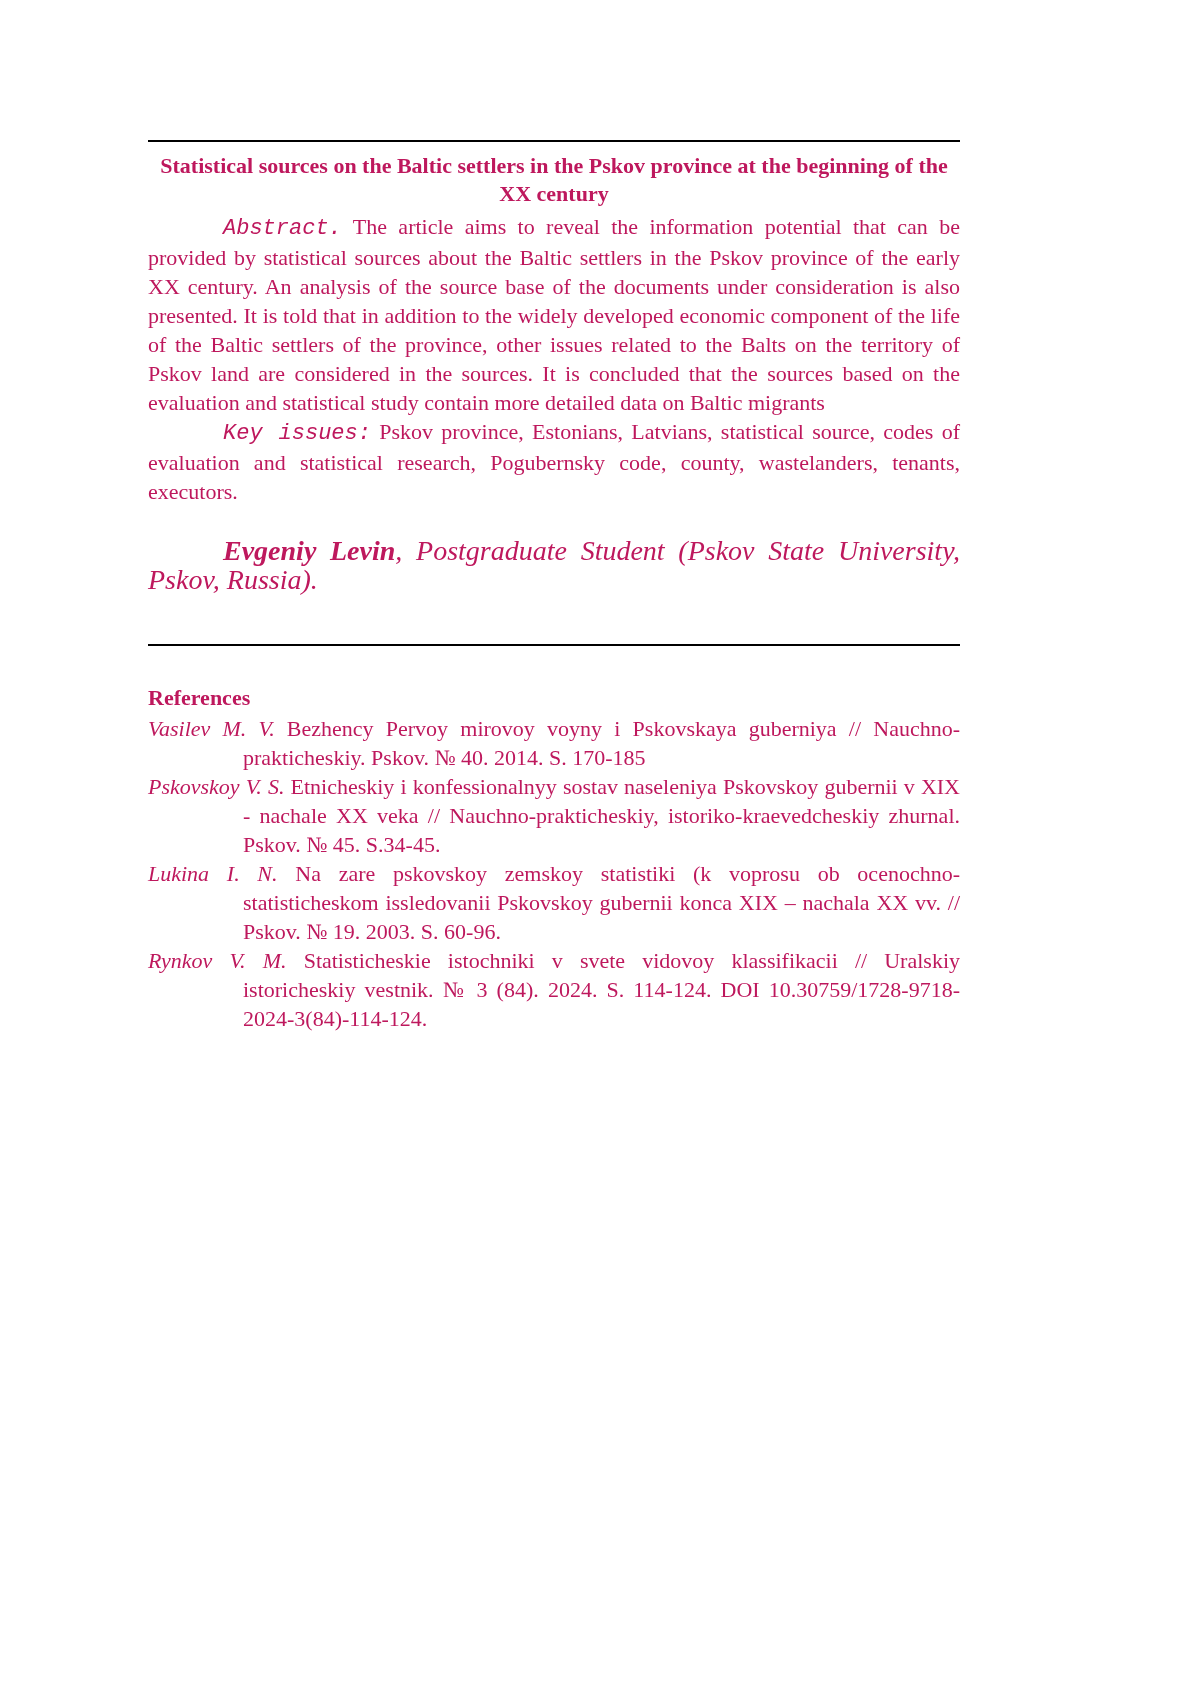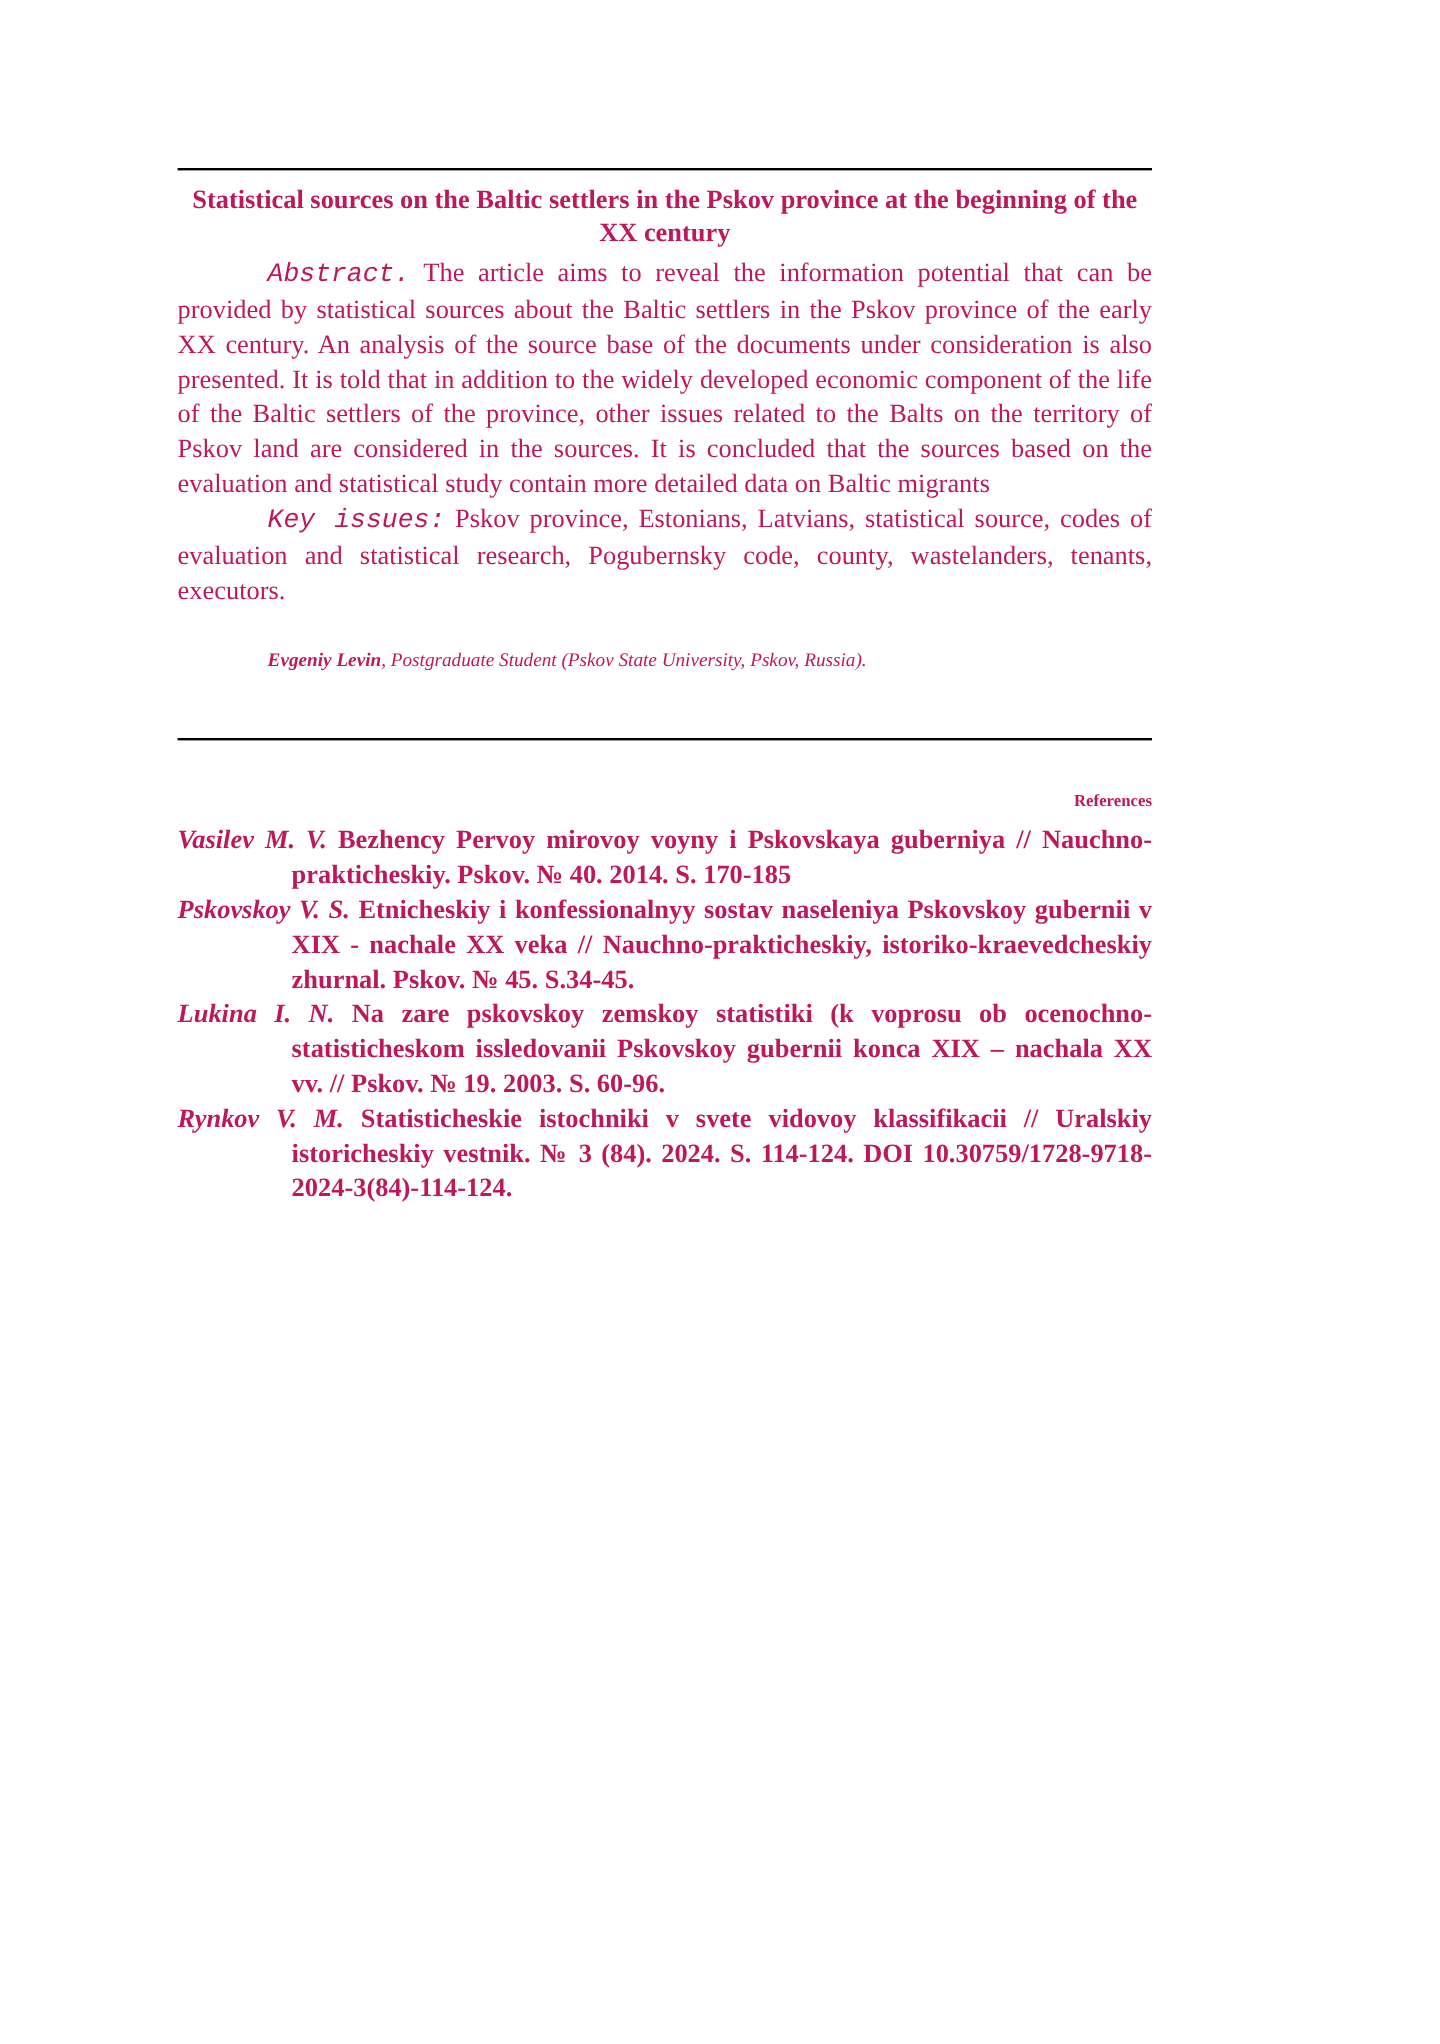--- a/index.html
+++ b/index.html
@@ -37,54 +37,53 @@
   }
   .para {
     font-size: 22px;
     line-height: 29px;
     text-align: justify;
     margin: 0;
     text-indent: 75px;
   }
   .para i { font-style: italic; font-family: Liberation Mono, monospace; }
   .author-para {
-    font-size: 16px;
+    font-size: 28px;
     line-height: 29px;
     text-align: justify;
     margin: 30px 0 0 0;
     text-indent: 75px;
     font-style: italic;
   }
   .author-name {
     font-weight: bold;
     font-style: italic;
   }
   .divider {
     margin-top: 50px;
   }
   .refs-heading {
-    font-size: 14px;
+    font-size: 22px;
     line-height: 28px;
     font-weight: bold;
-    text-align: right;
+    text-align: left;
     margin: 38px 0 2px 0;
   }
   .ref-list {
     margin: 0;
     padding: 0;
     list-style: none;
   }
   .ref-item {
     font-size: 22px;
     line-height: 29px;
     text-align: justify;
     padding-left: 95px;
     text-indent: -95px;
     margin: 0;
-    font-weight: bold;
   }
   .ref-author { font-style: italic; }
 </style>
 </head>
 <body>
 
 <div class="page">
   <div class="content">
 
     <hr class="rule">

